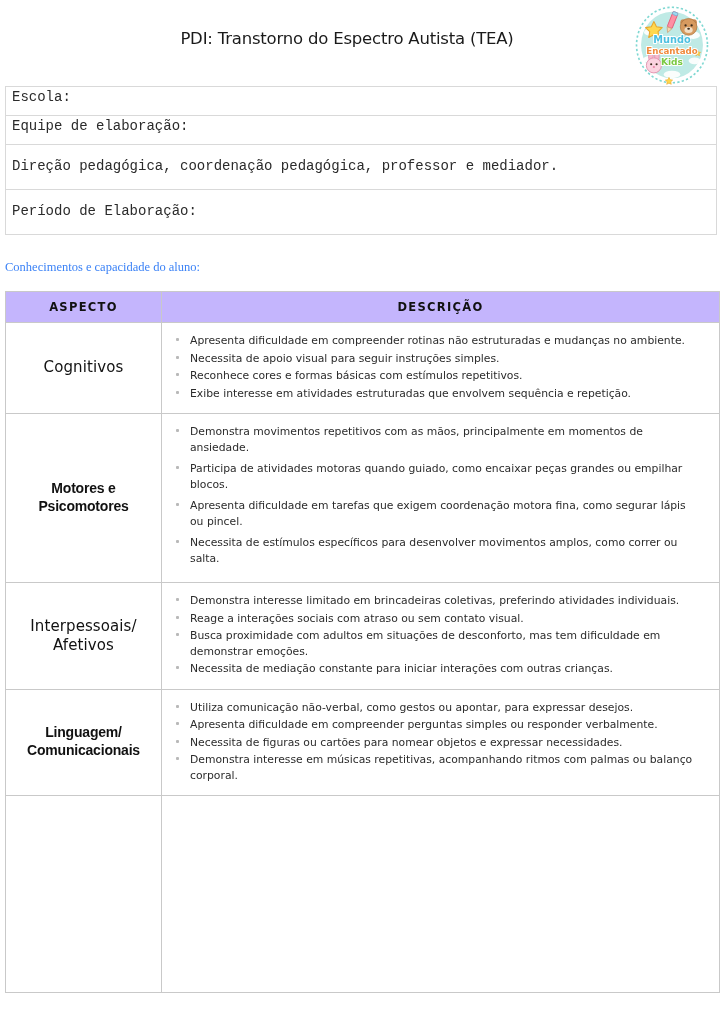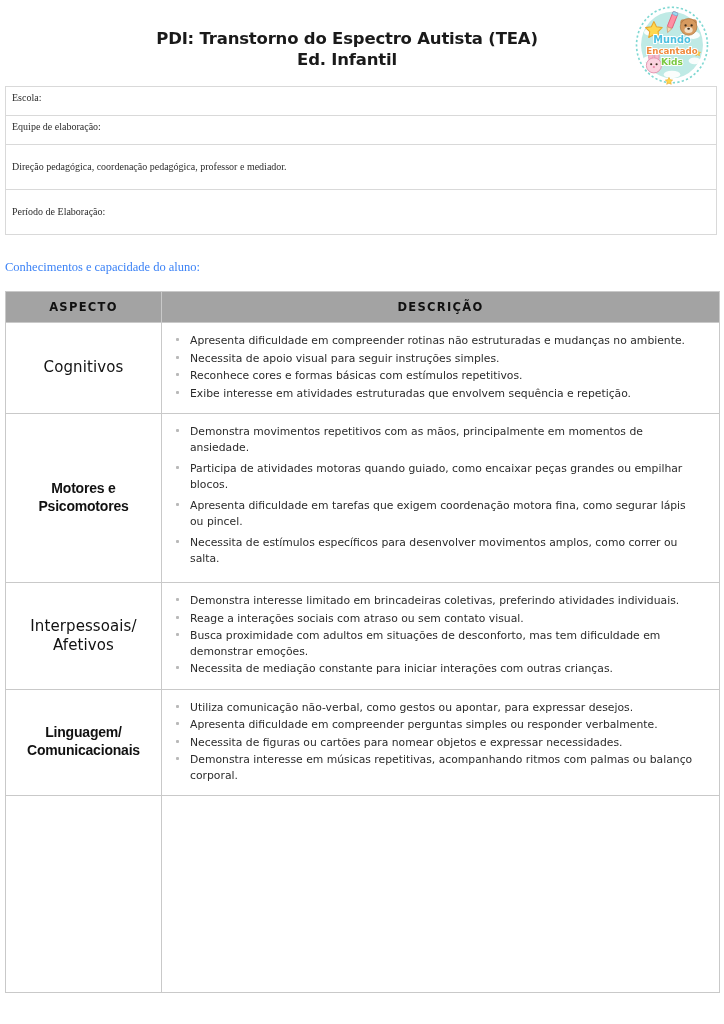--- a/index.html
+++ b/index.html
@@ -19,21 +19,21 @@
   
   .header {
     position: relative;
     height: 86px;
     box-sizing: border-box;
     padding-top: 28px;
   }
   .doc-title {
     text-align: center;
     font-family: "DejaVu Sans", sans-serif;
-    font-weight: bold;
+    font-weight: normal;
     font-size: 16.5px;
     line-height: 21px;
     letter-spacing: -0.2px;
     color: #1a1a1a;
     padding: 0 90px 0 60px;
   }
   .doc-title .line2 { display: block; }
 
   
   .logo {
@@ -47,22 +47,22 @@
   
   .form-table {
     width: 712px;
     margin: 0 auto 0 5px;
     border-collapse: collapse;
     table-layout: fixed;
   }
   .form-table td {
     border: 1px solid #d9d9d9;
     padding: 4px 6px 5px 6px;
-    font-family: Liberation Serif, serif;
-    font-size: 10px;
+    font-family: Liberation Mono, monospace;
+    font-size: 14px;
     line-height: 13px;
     color: #2b2b2b;
     vertical-align: top;
     height: 19px;
   }
   .form-table tr.tall td { height: 24px; padding-top: 15px; }
 
   
   .section-caption {
     margin: 24px 0 16px 5px;
@@ -78,21 +78,21 @@
     margin-left: 5px;
     border-collapse: collapse;
     table-layout: fixed;
   }
   .aspect-table th,
   .aspect-table td {
     border: 1px solid #c9c9c9;
     vertical-align: middle;
   }
   .aspect-table thead th {
-    background: #a3a3a3;
+    background: #c4b5fd;
     height: 28px;
     font-family: "DejaVu Sans", sans-serif;
     font-weight: bold;
     font-size: 11.5px;
     letter-spacing: 1.3px;
     color: #111;
     text-align: center;
   }
   col.c-aspect { width: 156px; }
   col.c-desc   { width: 558px; }
@@ -148,21 +148,20 @@
   .desc-list.loose li { margin-bottom: 6px; }
 
   .row-empty td { height: 176px; }
 </style>
 </head>
 <body>
 
 <div class="header">
   <div class="doc-title">
     <span>PDI: Transtorno do Espectro Autista (TEA)</span>
-    <span class="line2">Ed. Infantil</span>
   </div>
 
   <div class="logo">
     <svg viewBox="0 0 100 106" width="76" height="80" aria-hidden="true">
 
       <ellipse cx="50" cy="53" rx="47" ry="50" fill="#ffffff" stroke="#7fd8d2" stroke-width="2.2" stroke-dasharray="3 3"></ellipse>
 
       <ellipse cx="50" cy="53" rx="41" ry="44" fill="#bfeae5"></ellipse>
 
       <g fill="#ffffff" opacity="0.92">

